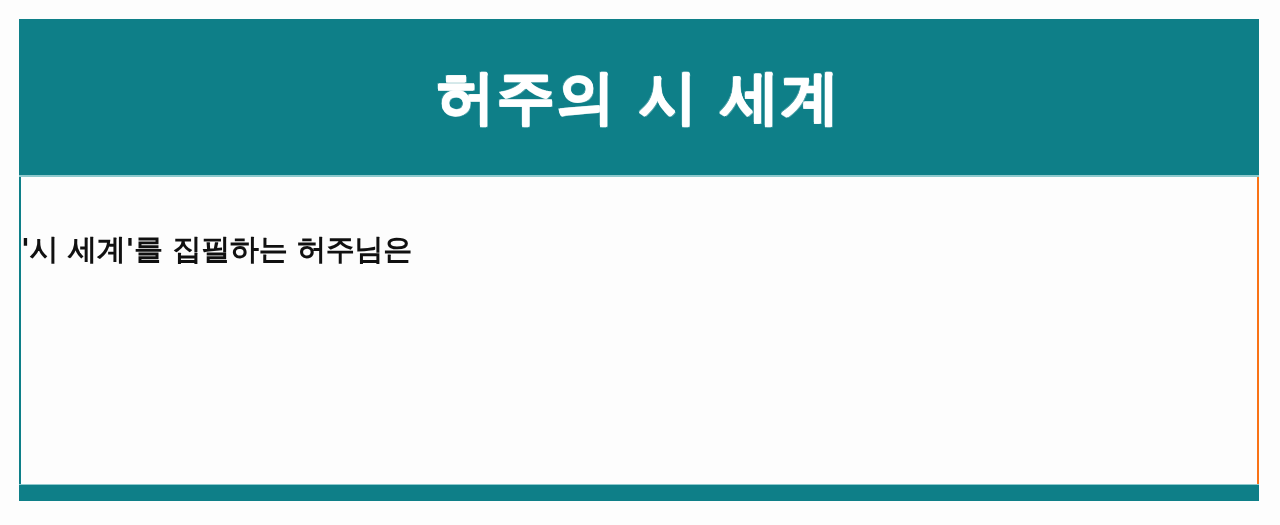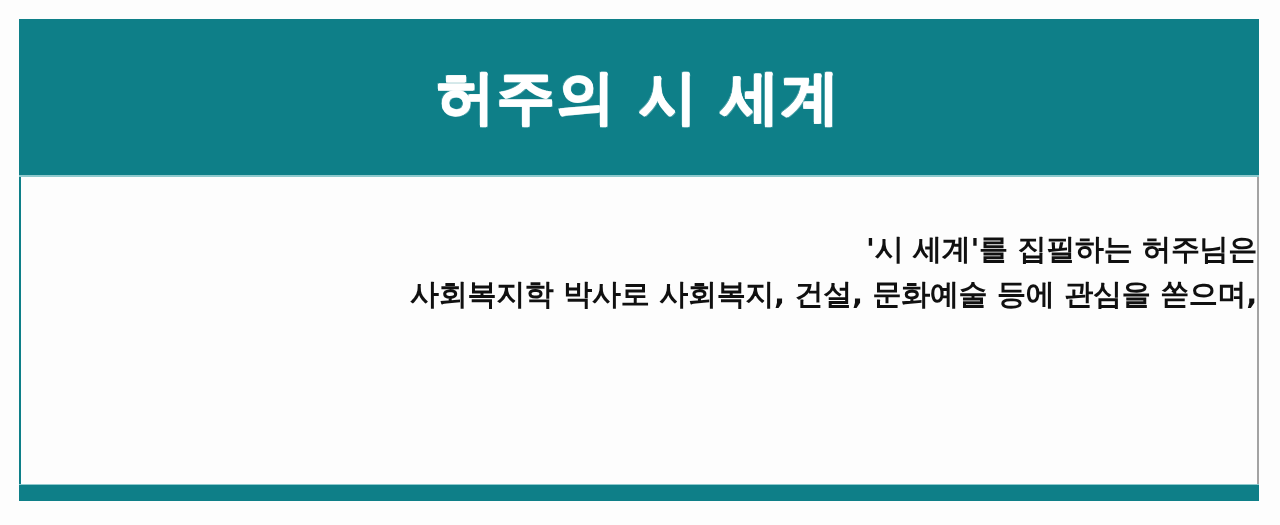--- a/index.html
+++ b/index.html
@@ -17,21 +17,21 @@
   
   #profile-card {
     position: absolute;
     left: 19px;
     top: 19px;
     width: 1240px;
     height: 482px;
     box-sizing: border-box;
     background: #fdfdfd;
     border-left: 2px solid #0e7f88;
-    border-right: 2px solid #a3a3a3;
+    border-right: 2px solid #f97316;
   }
 
   
   #card-header {
     position: absolute;
     left: -2px;
     top: 0;
     width: 1240px;
     height: 156px;
     background: #0e7f88;
@@ -73,21 +73,21 @@
   
   #card-body {
     position: absolute;
     left: 0;
     top: 158px;
     right: 0;
     bottom: 17px;
     background: #fdfdfd;
     display: flex;
     flex-direction: column;
-    align-items: flex-end;
+    align-items: flex-start;
     padding-top: 50px;
     box-sizing: border-box;
   }
 
   .bio-line {
     color: #101010;
     font-family: "DejaVu Sans", sans-serif;
     font-size: 29px;
     font-weight: 700;
     line-height: 45px;
@@ -114,18 +114,17 @@
 <div id="profile-card">
 
   <div id="card-header">
     <div id="card-title">허주의 시 세계</div>
   </div>
 
   <div id="header-underline"></div>
 
   <div id="card-body">
     <div class="bio-line">'시 세계'를 집필하는 허주님은</div>
-    <div class="bio-line">사회복지학 박사로 사회복지, 건설, 문화예술 등에 관심을 쏟으며,</div>
   </div>
 
   <div id="card-footer"></div>
 
 </div>
 
 </body></html>

